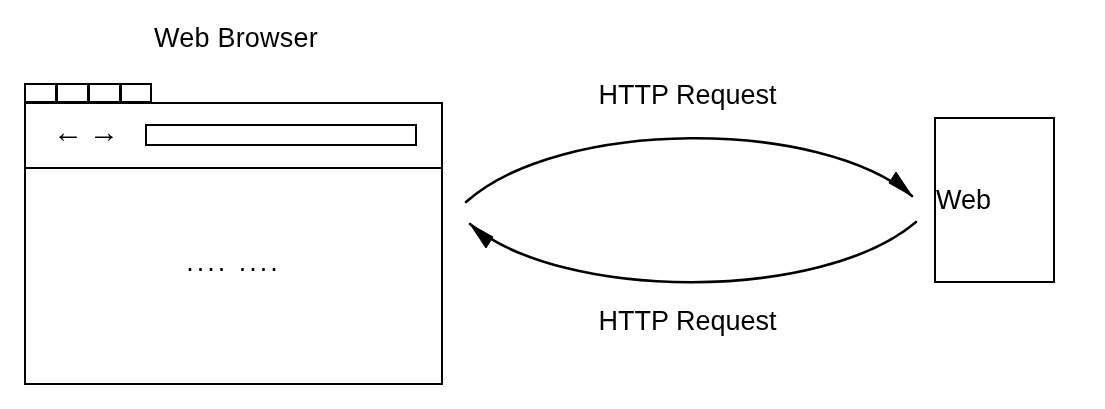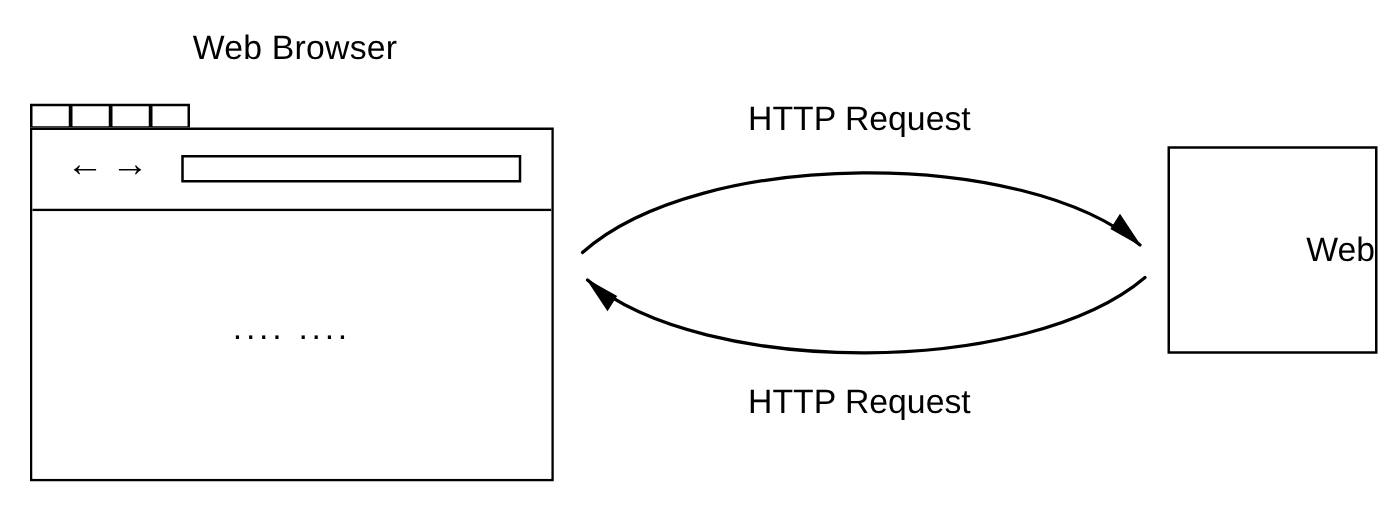--- a/index.html
+++ b/index.html
@@ -108,28 +108,28 @@
     font-size: 27px;
     line-height: 30px;
     letter-spacing: 3px;
     white-space: pre;
   }
   
   #server-box {
     position: absolute;
     left: 934px;
     top: 117px;
-    width: 168px;
+    width: 121px;
     height: 166px;
     box-sizing: border-box;
     border: 2px solid #000000;
     background: #ffffff;
     display: flex;
     flex-direction: column;
-    align-items: flex-end;
+    align-items: flex-start;
     justify-content: center;
   }
   #server-box .server-line {
     font-size: 27px;
     line-height: 34px;
     text-align: center;
     white-space: nowrap;
   }
   
   .arrow-label {

